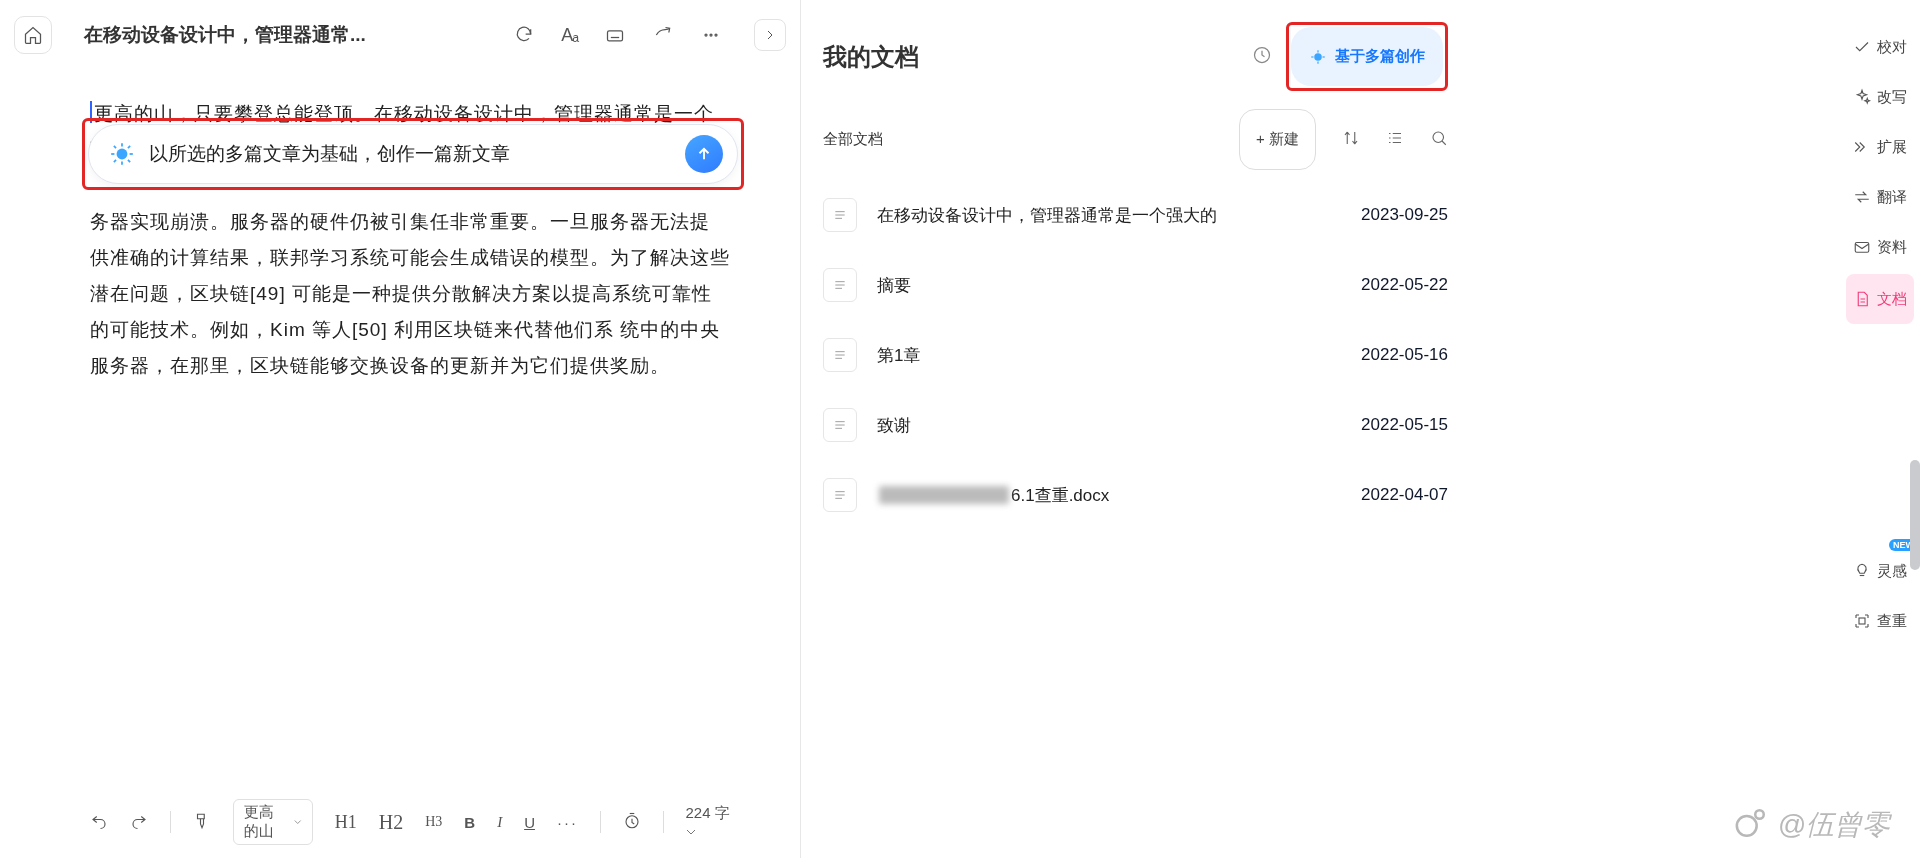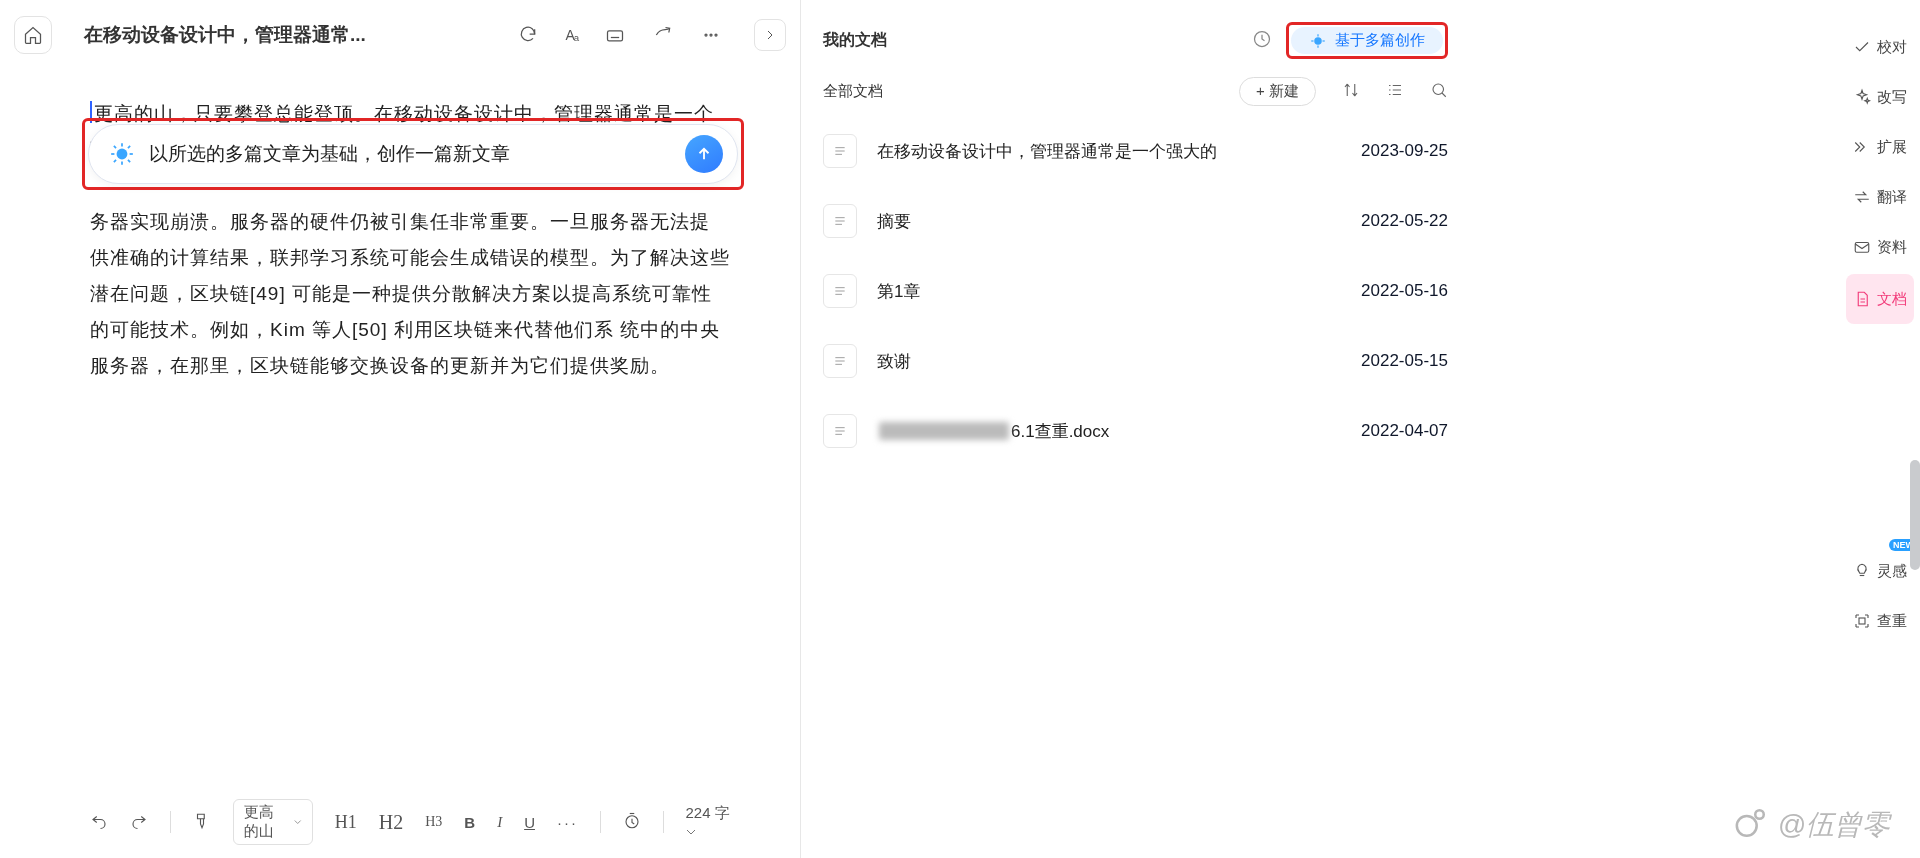--- a/index.html
+++ b/index.html
@@ -10,21 +10,21 @@
   .right-rail{position:absolute;right:0;top:0;width:80px;height:858px;background:#fff;}
 
   
   .left-top{display:flex;align-items:center;gap:14px;height:50px;padding:10px 14px 0 14px;}
   .home-btn{width:36px;height:36px;border:1px solid #e3e3e3;border-radius:10px;display:flex;align-items:center;justify-content:center;}
   .home-btn svg{width:20px;height:20px;stroke:#555;fill:none;stroke-width:1.5;}
   .doc-title{font-size:19px;font-weight:600;margin-left:18px;}
   .top-icons{margin-left:auto;display:flex;align-items:center;gap:26px;color:#666;}
   .top-ico{width:22px;height:22px;display:flex;align-items:center;justify-content:center;}
   .top-ico svg{width:20px;height:20px;stroke:#555;fill:none;stroke-width:1.5;}
-  .aa{font-size:14px;letter-spacing:-1px;color:#555;}
+  .aa{font-size:18px;letter-spacing:-1px;color:#555;}
   .chevbox{width:30px;height:30px;border:1px solid #e3e3e3;border-radius:8px;display:flex;align-items:center;justify-content:center;margin-left:6px;}
 
   
   .body-area{position:absolute;left:90px;right:70px;top:96px;bottom:80px;}
   .body-text{font-size:19px;line-height:36px;letter-spacing:1px;color:#222;}
   .cursor{display:inline-block;width:2px;height:22px;background:#2f63ff;vertical-align:-3px;margin-right:2px;}
 
   
   .pill-wrap{position:absolute;left:82px;top:118px;width:650px;border:3px solid #e22626;border-radius:6px;padding:3px;}
   .pill{background:#fff;border:1px solid #e0e5f0;border-radius:40px;height:58px;display:flex;align-items:center;padding:0 14px 0 20px;box-shadow:0 2px 10px rgba(0,0,0,0.05);}
@@ -39,31 +39,31 @@
   .bb-ico svg{width:18px;height:18px;stroke:#555;stroke-width:1.5;fill:none;}
   .font-sel{border:1px solid #e0e0e0;border-radius:6px;padding:3px 10px;display:flex;align-items:center;gap:6px;font-size:15px;}
   .heading{font-family:Georgia,serif;}
   .h1{font-size:18px;} .h2{font-size:20px;} .h3{font-size:14px;}
   .bold{font-weight:700;} .ital{font-style:italic;font-family:Georgia,serif;} .und{text-decoration:underline;}
   .bb-more{letter-spacing:2px;}
   .bb-sep{width:1px;height:22px;background:#ddd;}
 
   
   .mid-top{display:flex;align-items:center;padding:22px 22px 8px 22px;gap:14px;}
-  .mid-title{font-size:16px;font-weight:700;}
+  .mid-title{font-size:24px;font-weight:700;}
   .mid-top-right{margin-left:auto;display:flex;align-items:center;gap:14px;}
   .hist-ico svg{width:20px;height:20px;stroke:#888;fill:none;stroke-width:1.5;}
   .multi-btn-wrap{border:3px solid #e22626;border-radius:6px;padding:2px;}
-  .multi-btn{background:#e8f3ff;border-radius:20px;padding:4px 18px;display:flex;align-items:center;gap:8px;color:#1677ff;font-weight:400;font-size:15px;}
+  .multi-btn{background:#e8f3ff;border-radius:20px;padding:20px 18px;display:flex;align-items:center;gap:8px;color:#1677ff;font-weight:700;font-size:15px;}
   .multi-btn .bulb-mini{width:18px;height:18px;margin:0;}
   .multi-btn .bulb-mini svg{width:18px;height:18px;}
 
   .mid-sub{display:flex;align-items:center;padding:10px 22px 6px 22px;gap:14px;font-size:15px;color:#333;}
   .mid-sub-right{margin-left:auto;display:flex;align-items:center;gap:26px;}
-  .new-btn{border:1px solid #ddd;border-radius:16px;padding:4px 16px;font-size:15px;color:#444;}
+  .new-btn{border:1px solid #ddd;border-radius:16px;padding:20px 16px;font-size:15px;color:#444;}
   .ms-ico svg{width:18px;height:18px;stroke:#666;fill:none;stroke-width:1.5;}
 
   
   .doc-list{padding:4px 22px;}
   .doc-row{display:flex;align-items:center;height:70px;}
   .doc-ico{width:32px;height:32px;border:1px solid #e6e6e6;border-radius:6px;display:flex;align-items:center;justify-content:center;margin-right:20px;}
   .doc-ico svg{width:16px;height:16px;stroke:#888;fill:none;stroke-width:1.2;}
   .doc-name{font-size:17px;color:#222;}
   .doc-date{margin-left:auto;color:#0f172a;font-size:17px;}
   .redact{display:inline-block;width:130px;height:18px;vertical-align:-3px;background:#bbb;filter:blur(3px);border-radius:2px;margin:0 2px;}

